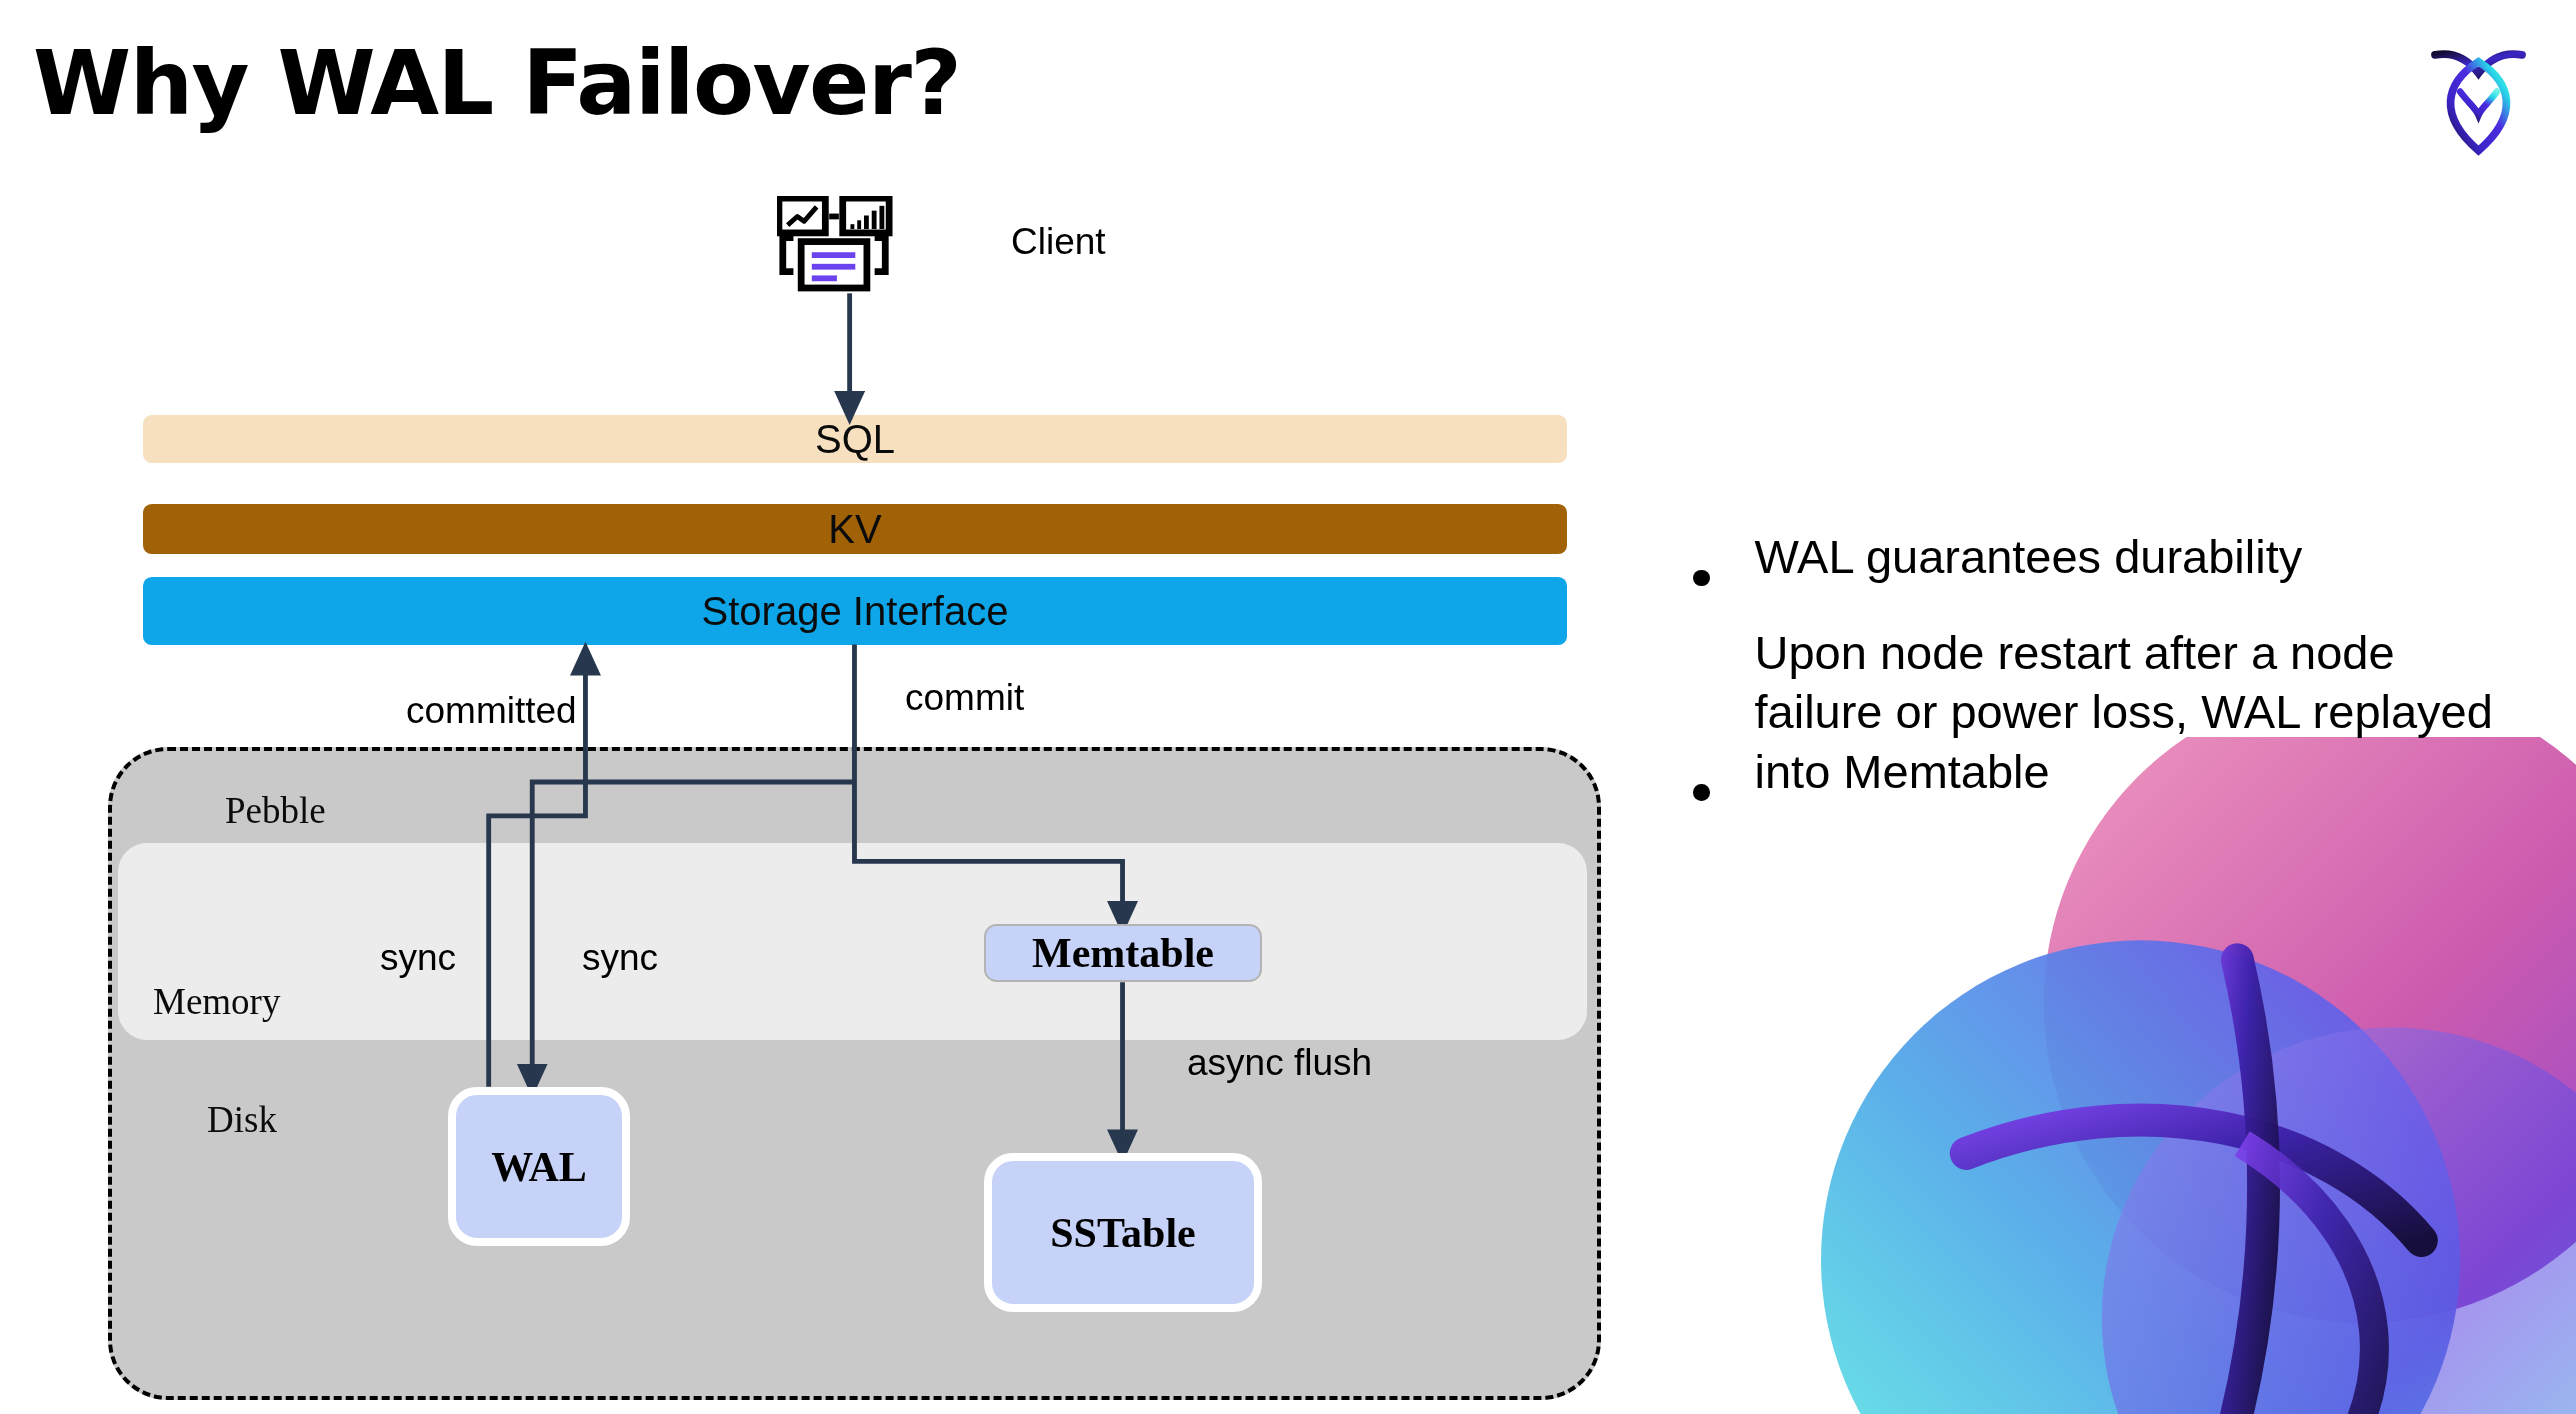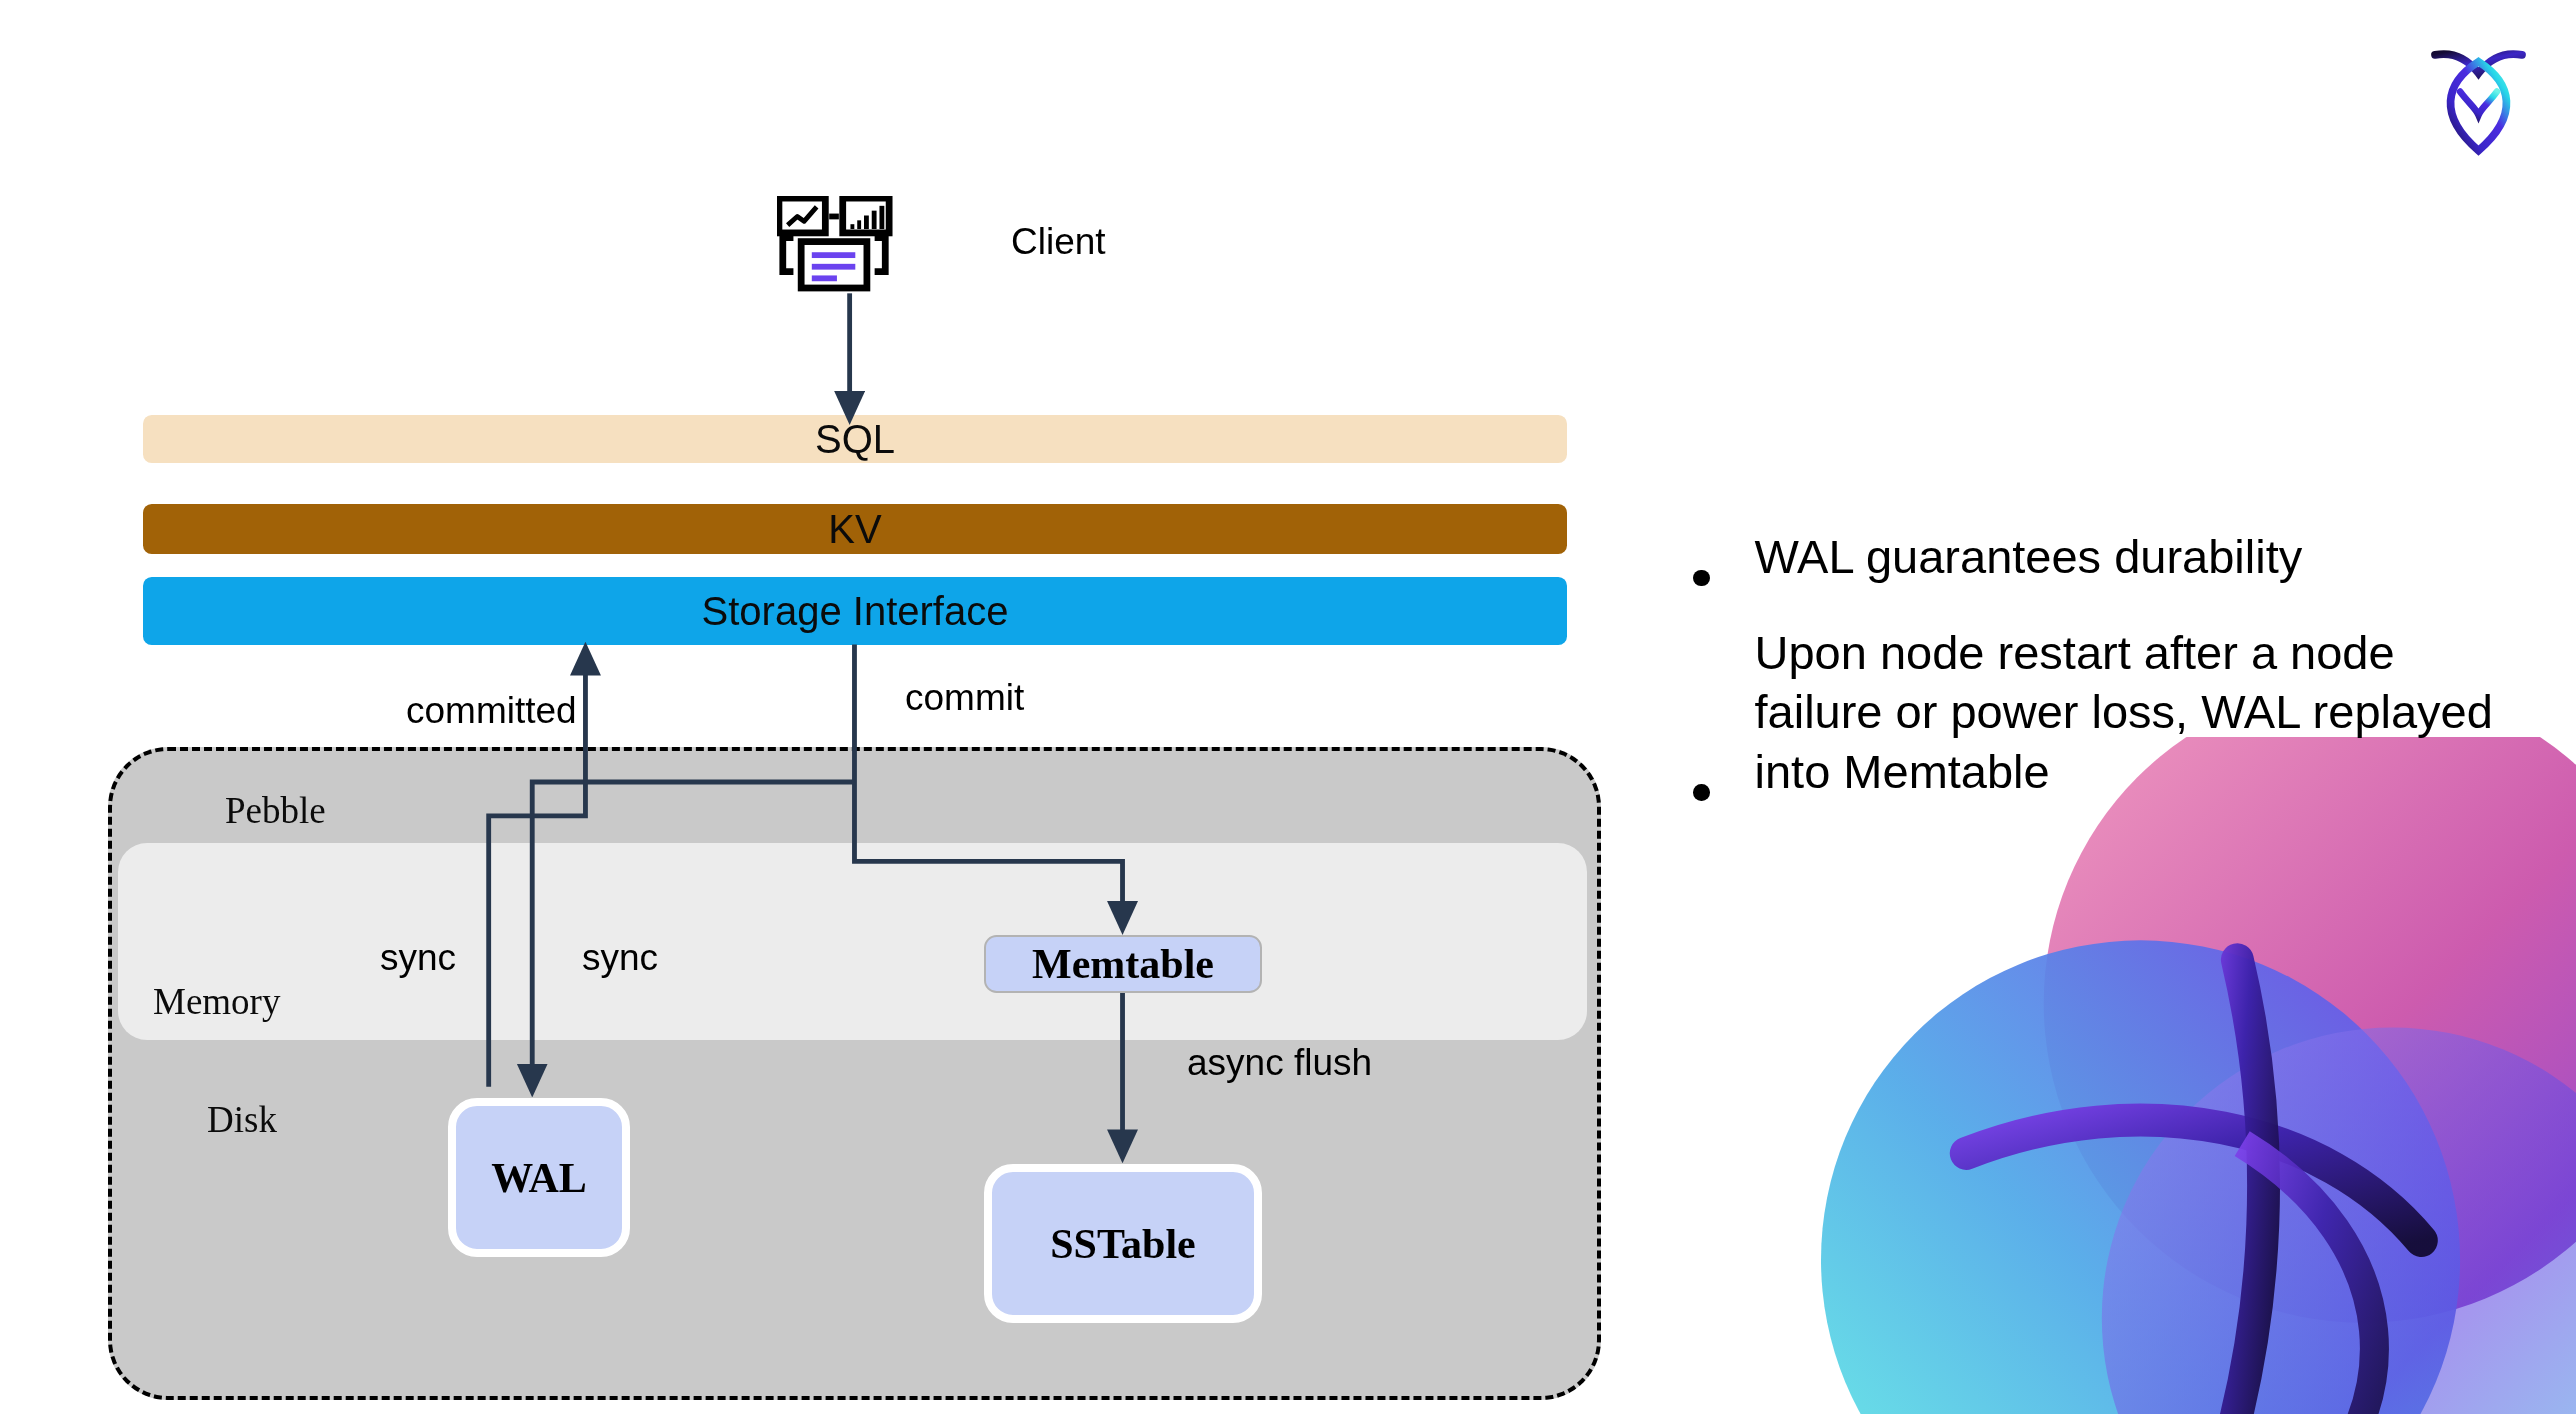--- a/index.html
+++ b/index.html
@@ -130,21 +130,20 @@
     position: absolute;
     box-sizing: border-box;
     background: #c6d2f7;
     display: flex;
     align-items: center;
     justify-content: center;
     font-family: "Liberation Serif", serif;
     font-weight: bold;
     font-size: 42px;
     color: #000000;
-    margin-top: 11px;
   }
   .node-memtable {
     left: 984px; top: 924px;
     width: 278px; height: 58px;
     border: 2.9px solid #b3b3b3;
     border-radius: 12.6px;
   }
   .node-wal {
     left: 448px; top: 1087px;
     width: 182px; height: 159px;
@@ -205,20 +204,21 @@
     font-size: 47px;
     line-height: 1.26;
     color: #000000;
   }
 </style>
 </head>
 <body>
 
 <div id="slide">
 
+  <div class="slide-title">Why WAL Failover?</div>
 
   <div class="brand-logo">
     <svg width="145" height="145" viewBox="0 0 150 150" aria-hidden="true">
       <defs>
         <linearGradient id="logoGrad" x1="0%" y1="100%" x2="100%" y2="0%">
           <stop offset="0%" stop-color="#1B0F4A"></stop>
           <stop offset="28%" stop-color="#3A25C8"></stop>
           <stop offset="58%" stop-color="#4B2CE0"></stop>
           <stop offset="82%" stop-color="#27D8E8"></stop>
           <stop offset="100%" stop-color="#6CF3E8"></stop>

